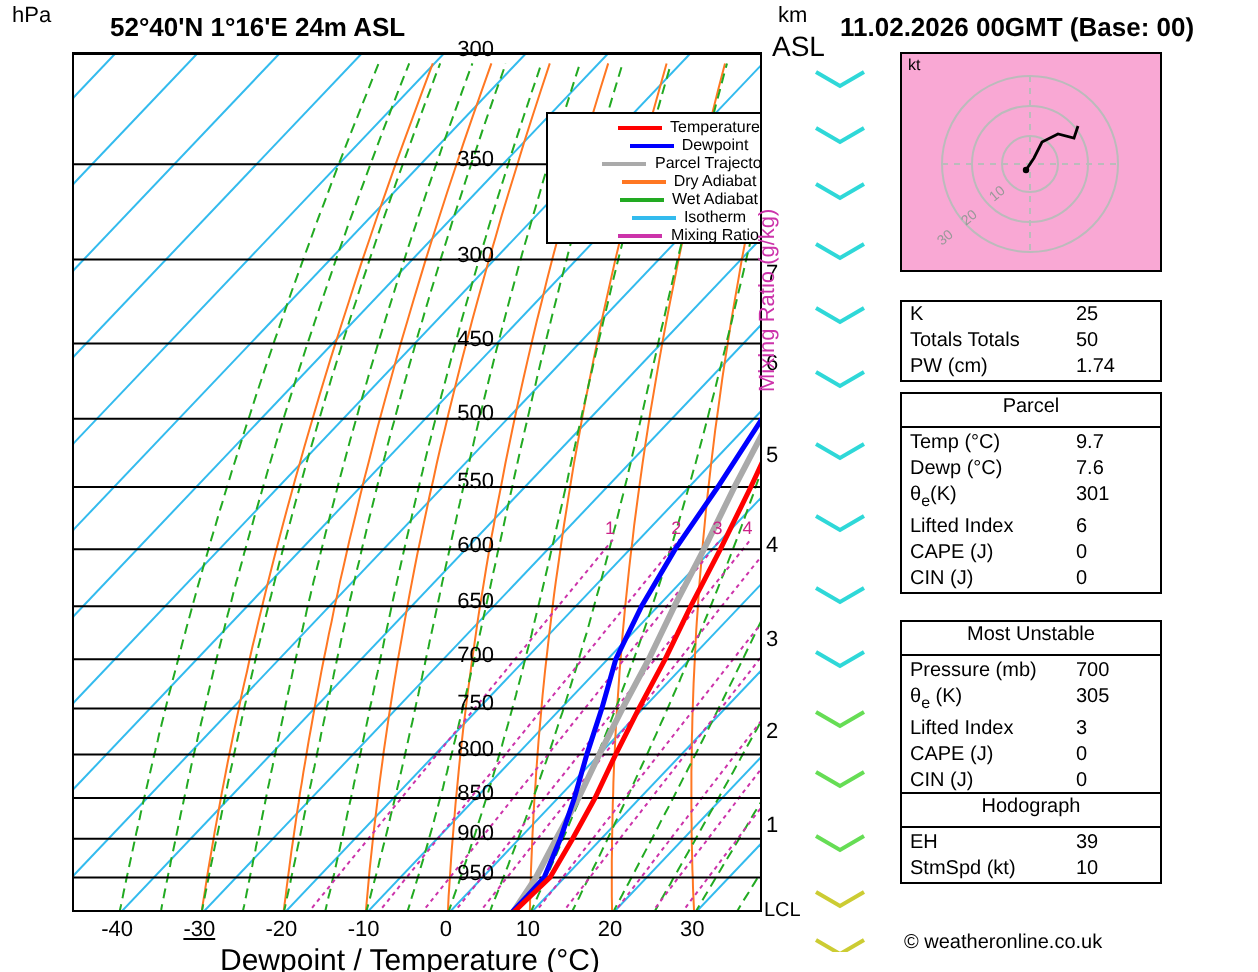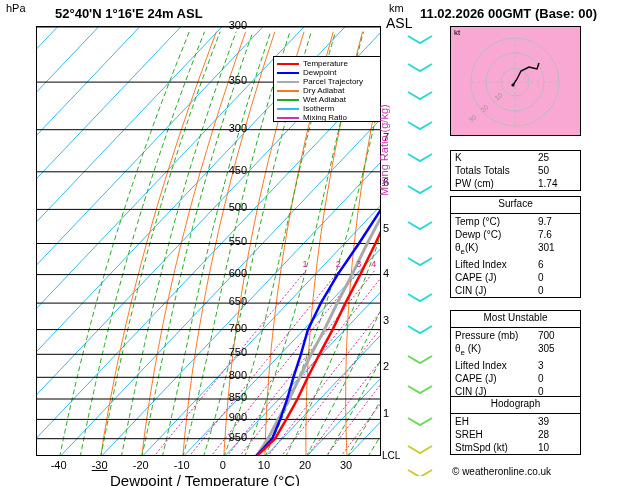--- a/index.html
+++ b/index.html
@@ -42,21 +42,21 @@
     transform:rotate(-90deg); transform-origin:left top;
     font-size:11px; color:#cc33aa; white-space:nowrap;
   }
   .mixnum { position:absolute; font-size:9px; color:#cc2288; }
 
   
   #legend {
     position:absolute; left:236px; top:29px; width:143px; height:66px;
     border:1px solid #000; background:#fff; padding:2px 3px;
   }
-  #legend .row { height:9px; display:flex; align-items:center; }
+  #legend .row { height:9px; display:flex; align-items:center;justify-content:center; }
   #legend .swatch { width:22px; height:0; border-top-width:2px; border-top-style:solid; margin-right:4px; }
   #legend .txt { font-size:8px; line-height:8px; }
 
   #lcl { position:absolute; left:382px; top:450px; font-size:10px; }
 
   
   #hodo {
     position:absolute; left:450px; top:26px; width:131px; height:110px;
     border:1px solid #000; background:#f9a8d4;
   }
@@ -326,21 +326,21 @@
       <span class="k">Totals Totals</span>
       <span class="v">50</span>
     </div>
   <div class="r">
       <span class="k">PW (cm)</span>
       <span class="v">1.74</span>
     </div>
 </div>
 
 <div class="panel" id="panel2">
-  <div class="hdr">Surface</div>
+  <div class="hdr">Parcel</div>
   <div class="sep"></div>
   <div class="r">
       <span class="k">Temp (°C)</span>
       <span class="v">9.7</span>
     </div>
   <div class="r">
       <span class="k">Dewp (°C)</span>
       <span class="v">7.6</span>
     </div>
   <div class="r">
@@ -387,22 +387,18 @@
 </div>
 
 <div class="panel" id="panel4">
   <div class="hdr">Hodograph</div>
   <div class="sep"></div>
   <div class="r">
       <span class="k">EH</span>
       <span class="v">39</span>
     </div>
   <div class="r">
-      <span class="k">SREH</span>
-      <span class="v">28</span>
-    </div>
-  <div class="r">
       <span class="k">StmSpd (kt)</span>
       <span class="v">10</span>
     </div>
 </div>
 
 <div class="lbl" id="copyright">© weatheronline.co.uk</div>
 
 </body></html>

